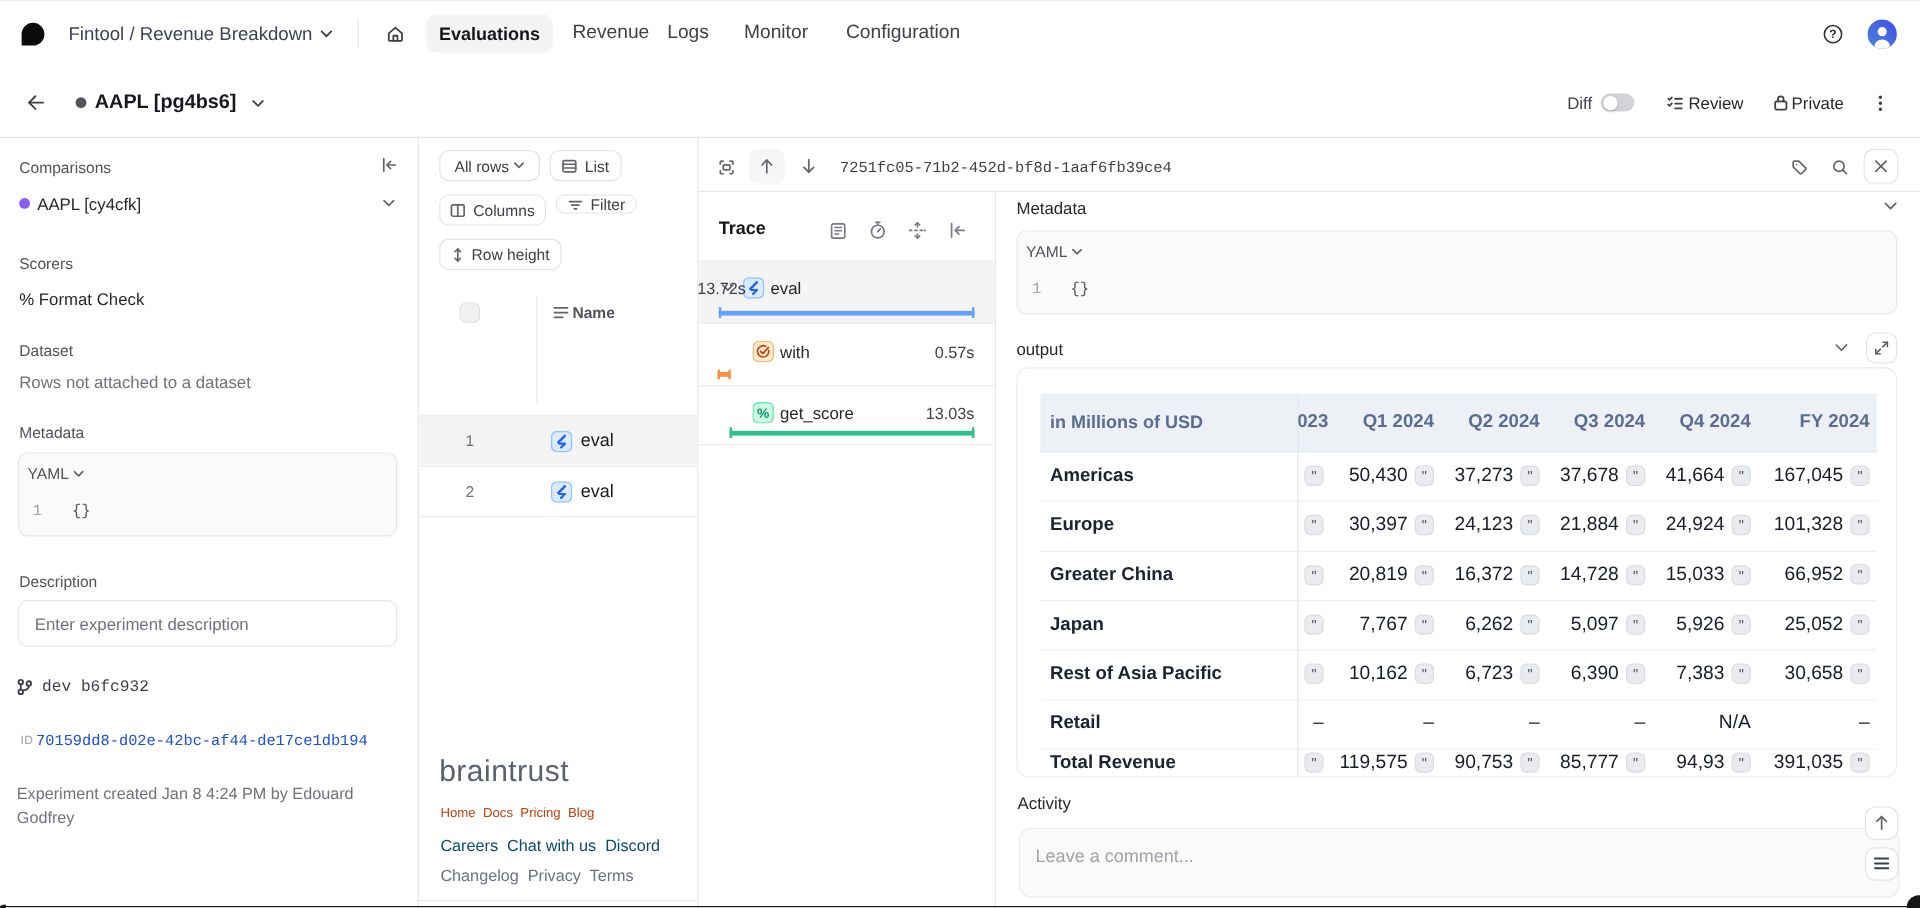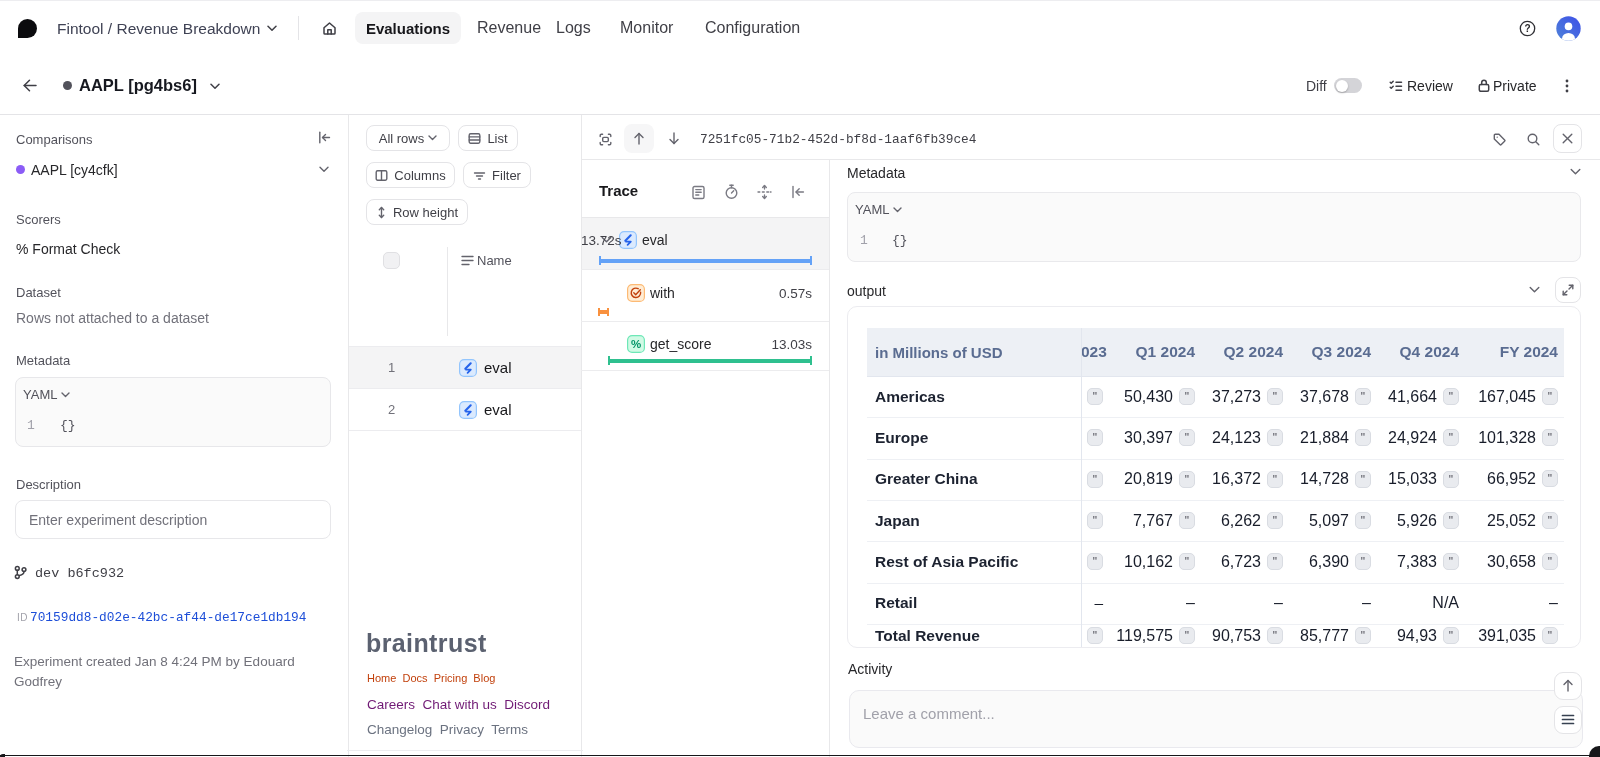--- a/index.html
+++ b/index.html
@@ -138,38 +138,38 @@
       </svg></div>
 <div class="btn" style="left:458px;top:125px;width:60px;height:26px"><svg class="ig" width="13" height="13" viewBox="0 0 13 13">
         <rect x="1.2" y="1.8" width="10.6" height="9.4" rx="1.4"></rect>
         <path d="M1.2 4.9h10.6"></path>
         <path d="M1.2 8h10.6"></path>
       </svg>List</div>
 <div class="btn" style="left:366px;top:162px;width:89px;height:26px"><svg class="ig" width="13" height="13" viewBox="0 0 13 13">
         <rect x="1.2" y="1.8" width="10.6" height="9.4" rx="1.4"></rect>
         <path d="M6.5 1.8v9.4"></path>
       </svg>Columns</div>
-<div class="btn" style="left:463px;top:162px;width:68px;height:26px"><svg class="ig" width="13" height="13" viewBox="0 0 13 13">
+<div class="btn" style="left:463px;top:162px;width:68px;height:16px"><svg class="ig" width="13" height="13" viewBox="0 0 13 13">
         <path d="M1.5 4h10"></path>
         <path d="M3.5 7h6"></path>
         <path d="M5.5 10h2"></path>
       </svg>Filter</div>
 <div class="btn" style="left:366px;top:199px;width:102px;height:26px"><svg class="ig" width="11" height="13" viewBox="0 0 11 13">
         <path d="M5.5 1.5v10"></path>
         <path d="m3.3 3.7 2.2-2.2 2.2 2.2"></path>
         <path d="m3.3 9.3 2.2 2.2 2.2-2.2"></path>
       </svg>Row height</div>
 <div class="abs" style="left:383px;top:252px;width:17px;height:17px;border-radius:5px;background:#f1f1f3;border:1px solid #e0e0e3"></div>
 <div class="vline" style="left:447px;top:247px;height:89px"></div>
 <svg class="ig abs" style="left:461px;top:255px" width="13" height="11" viewBox="0 0 13 11">
       <path d="M1 1.5h11"></path>
       <path d="M1 5.5h11"></path>
       <path d="M1 9.5h7"></path>
     </svg>
-<div class="abs" style="left:477px;top:253px;font-size:13px;font-weight:400;color:#52525b">Name</div>
+<div class="abs" style="left:477px;top:253px;font-size:13px;font-weight:700;color:#52525b">Name</div>
 <div class="abs" style="left:349px;top:346px;width:232px;height:42px;background:#f4f4f5"></div>
 <div class="hline" style="left:349px;top:346px;width:232px;background:#ececef"></div>
 <div class="hline" style="left:349px;top:388px;width:232px;background:#ececef"></div>
 <div class="hline" style="left:349px;top:430px;width:232px;background:#ececef"></div>
 <div class="abs" style="left:388px;top:360px;font-size:13px;color:#71717a">1</div>
 <div class="abs" style="left:388px;top:402px;font-size:13px;color:#71717a">2</div>
 <svg class="abs" style="left:459px;top:359px" width="18" height="18" viewBox="0 0 18 18">
       <rect x=".6" y=".6" width="16.8" height="16.8" rx="4.5" fill="#dbeafe" stroke="#93c5fd" stroke-width="1.2"></rect>
       <g stroke="#2563eb" fill="none" stroke-linecap="round" stroke-linejoin="round">
         <path d="M11.7 4.3 6.3 9.7" stroke-width="2.1"></path>
@@ -178,23 +178,23 @@
     </svg>
 <div class="abs" style="left:484px;top:359px;font-size:15px;color:#18181b">eval</div>
 <svg class="abs" style="left:459px;top:401px" width="18" height="18" viewBox="0 0 18 18">
       <rect x=".6" y=".6" width="16.8" height="16.8" rx="4.5" fill="#dbeafe" stroke="#93c5fd" stroke-width="1.2"></rect>
       <g stroke="#2563eb" fill="none" stroke-linecap="round" stroke-linejoin="round">
         <path d="M11.7 4.3 6.3 9.7" stroke-width="2.1"></path>
         <path d="M7.1 10.7h4.7l-3.2 3.2" stroke-width="1.8"></path>
       </g>
     </svg>
 <div class="abs" style="left:484px;top:401px;font-size:15px;color:#18181b">eval</div>
-<div class="abs" style="left:366px;top:629px;font-size:25px;font-weight:700;color:#5b6170;letter-spacing:.4px">braintrust</div>
+<div class="abs" style="left:366px;top:629px;font-size:25px;font-weight:400;color:#5b6170;letter-spacing:.4px">braintrust</div>
 <div class="abs" style="left:367px;top:672px;font-size:11px;color:#c2410c;width:210px">Home&nbsp; Docs&nbsp; Pricing&nbsp; Blog</div>
-<div class="abs" style="left:367px;top:697px;font-size:13.5px;color:#701a75;width:220px">Careers&nbsp; Chat with us&nbsp; Discord</div>
+<div class="abs" style="left:367px;top:697px;font-size:13.5px;color:#0c4a6e;width:220px">Careers&nbsp; Chat with us&nbsp; Discord</div>
 <div class="abs" style="left:367px;top:722px;font-size:13.5px;color:#6b7280;width:220px">Changelog&nbsp; Privacy&nbsp; Terms</div>
 <div class="hline" style="left:347px;top:750px;width:236px;background:#ececef"></div>
 
 <svg class="ig abs" style="left:599px;top:133px" width="13" height="13" viewBox="0 0 13 13">
       <path d="M1.2 3.6V2.4c0-.66.54-1.2 1.2-1.2h1.2"></path>
       <path d="M9.4 1.2h1.2c.66 0 1.2.54 1.2 1.2v1.2"></path>
       <path d="M11.8 9.4v1.2c0 .66-.54 1.2-1.2 1.2H9.4"></path>
       <path d="M3.6 11.8H2.4c-.66 0-1.2-.54-1.2-1.2V9.4"></path>
       <rect x="3.7" y="4.4" width="5.6" height="4.2" rx="1.1"></rect>
     </svg>

